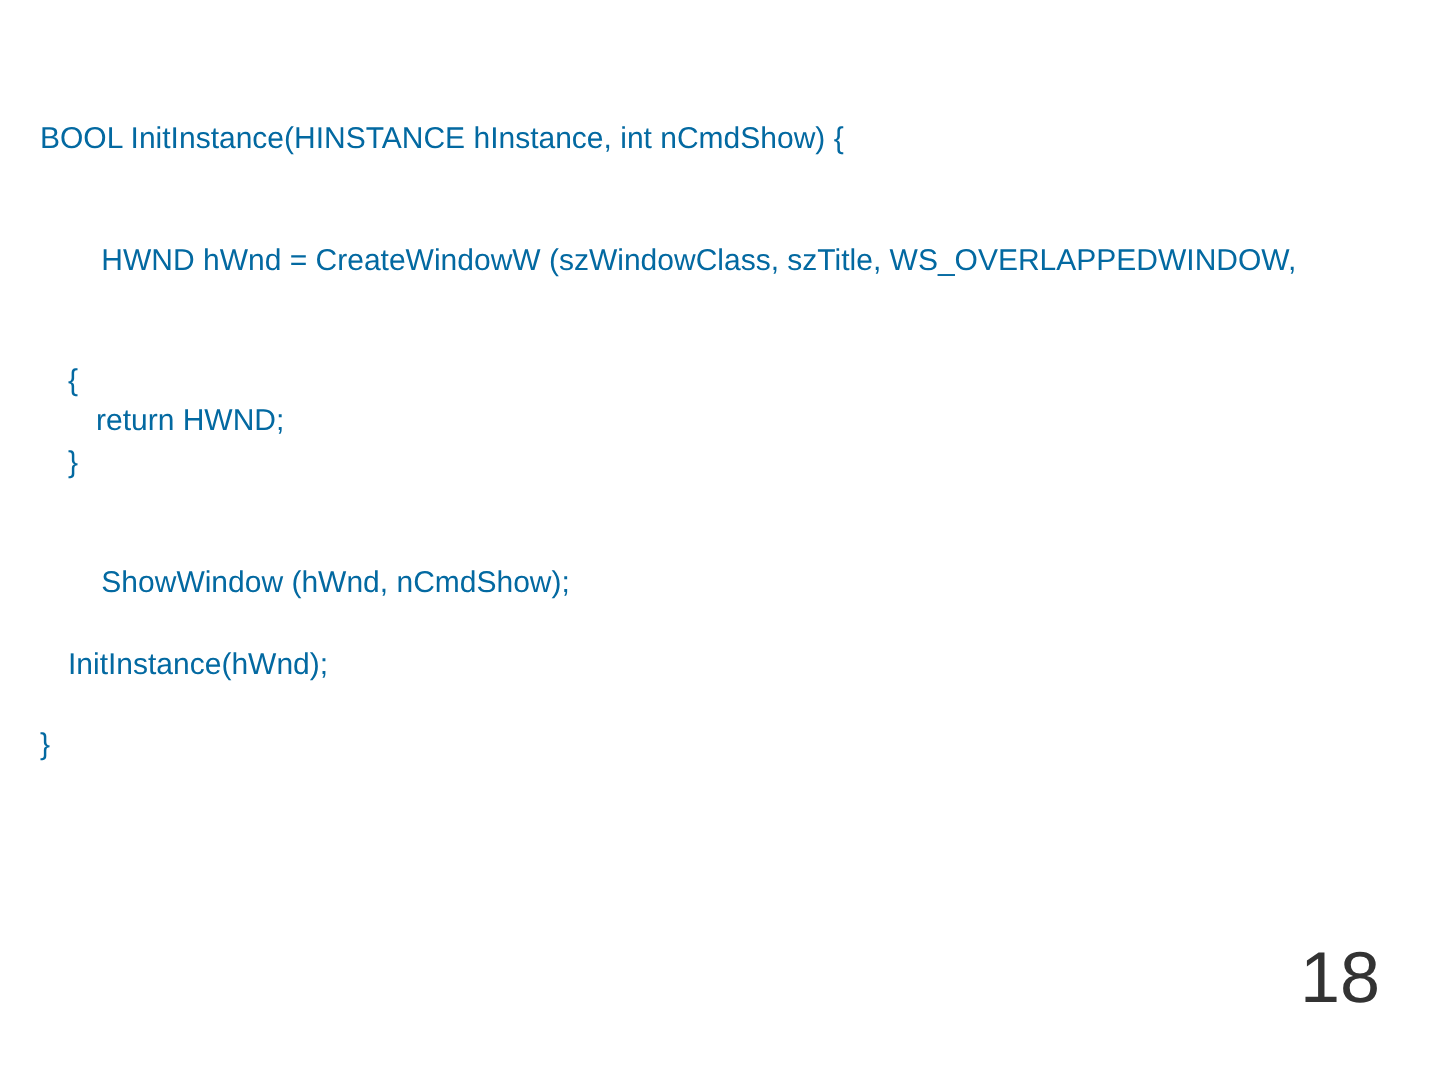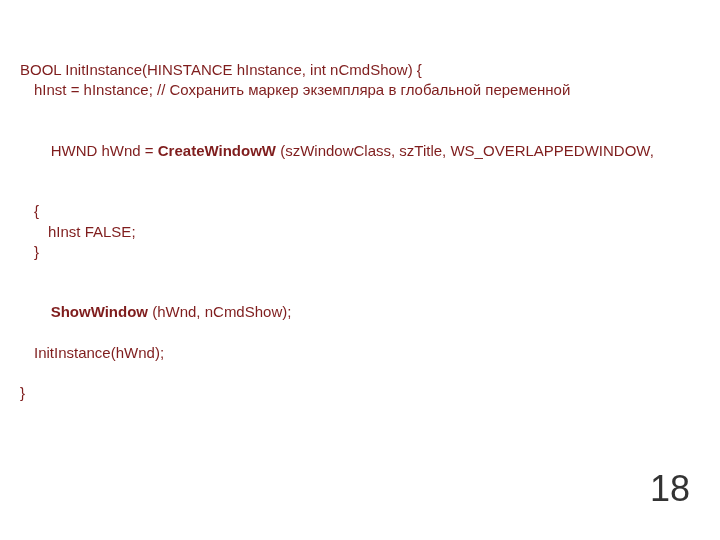--- a/index.html
+++ b/index.html
@@ -11,49 +11,48 @@
       position: relative;
       overflow: hidden;
     }
     .content {
       position: absolute;
       left: 20px;
       top: 60px;
       width: 680px;
       font-size: 15px;
       line-height: 1.35;
-      color: #7f1d1d;
+      color: #0369a1;
     }
     .line { white-space: pre; }
     .indent1 { padding-left: 14px; }
     .indent2 { padding-left: 28px; }
-    .bold { font-weight: 700; }
+    .bold { font-weight: 400; }
     .gap { height: 20px; }
     .pagenum {
       position: absolute;
       right: 30px;
       bottom: 30px;
       font-size: 36px;
       color: #333;
       font-family: Arial, Helvetica, sans-serif;
     }
   </style>
 </head>
 <body>
 
 <div class="content">
   <div class="line">BOOL InitInstance(HINSTANCE hInstance, int nCmdShow) {</div>
-  <div class="line indent1">hInst = hInstance; // Сохранить маркер экземпляра в глобальной переменной</div>
   <div class="gap"></div>
   <div class="line indent1">
     <span>HWND hWnd = </span><span class="bold">CreateWindowW </span><span>(szWindowClass, szTitle, WS_OVERLAPPEDWINDOW,</span>
   </div>
   <div class="gap"></div>
   <div class="line indent1">{</div>
-  <div class="line indent2">hInst FALSE;</div>
+  <div class="line indent2">return HWND;</div>
   <div class="line indent1">}</div>
   <div class="gap"></div>
   <div class="line indent1">
     <span class="bold">ShowWindow </span><span>(hWnd, nCmdShow);</span>
   </div>
   <div class="line indent1">InitInstance(hWnd);</div>
   <div class="gap"></div>
   <div class="line">}</div>
 </div>
 

